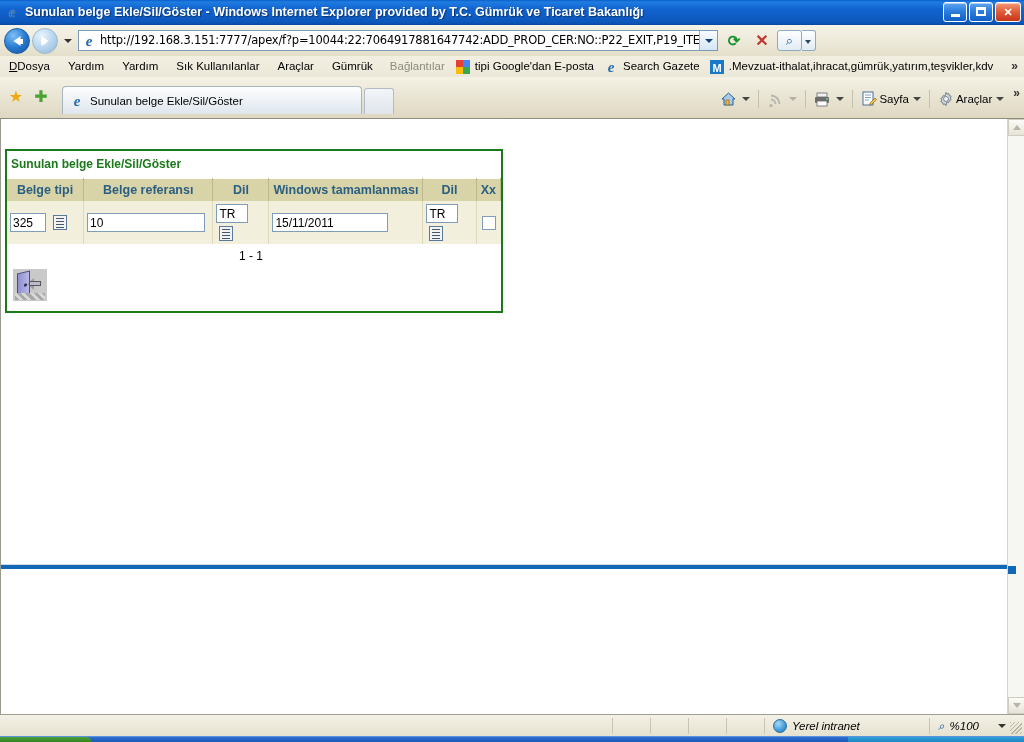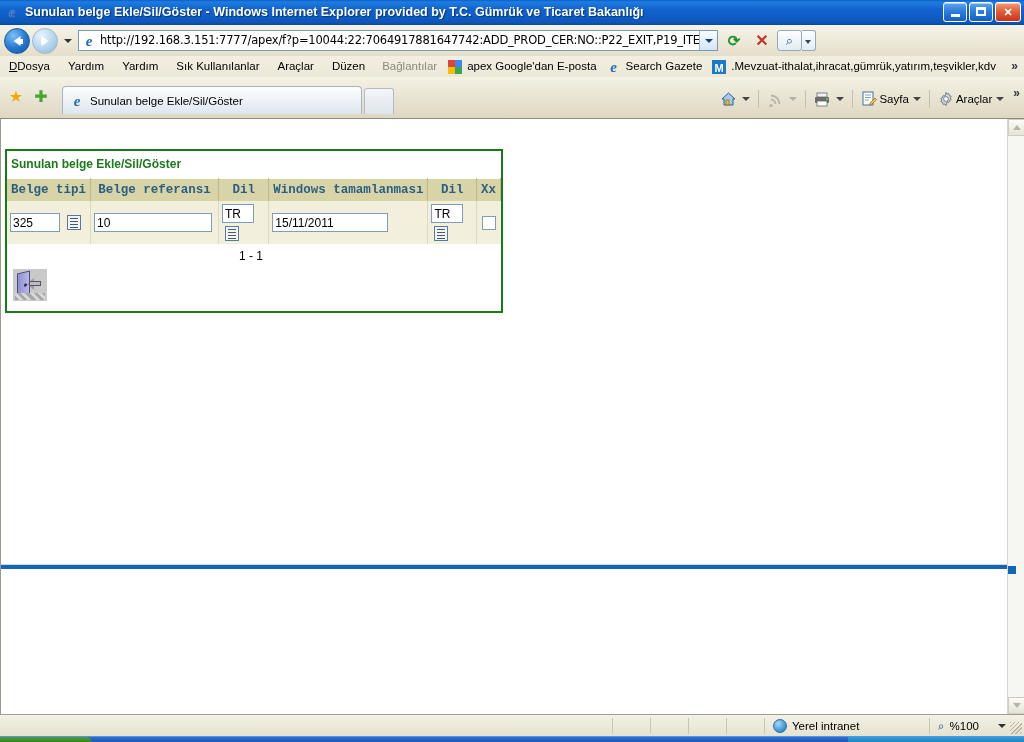--- a/index.html
+++ b/index.html
@@ -223,21 +223,21 @@
   table.rpt { border-collapse: collapse; width: 100%; }
   table.rpt th {
     background: #d8d4a8;
     color: #2b5f82;
     font-size: 12.5px; font-weight: bold;
     text-align: center;
     padding: 4px 4px;
     border-left: 1px solid #ffffff;
     border-right: 1px solid #bdb98e;
     border-top: 1px solid #ffffff;
-    white-space: nowrap; overflow: hidden; font-family: Liberation Mono, monospace;
+    white-space: nowrap; overflow: hidden;
   }
   table.rpt th:first-child { border-left: none; }
   table.rpt td {
     background: #f2f0dd;
     padding: 3px 3px;
     border-right: 1px solid #ddd9bc;
     vertical-align: middle;
   }
   table.rpt td:last-child { border-right: none; }
   .fld {
@@ -313,21 +313,21 @@
   .vs-btn.up .t { border-left:4px solid transparent;border-right:4px solid transparent;border-bottom:5px solid #b7b5a8; }
   .vs-btn.dn .t { border-left:4px solid transparent;border-right:4px solid transparent;border-top:5px solid #b7b5a8; }
   .vs-blue { position:absolute; left:0; top: 447px; width: 8px; height:8px; background:#1167b5; }
 
   
   .statusbar {
     position:absolute; top: 714px; left:0; width:1024px; height: 22px;
     background: linear-gradient(to bottom,#f3f1e6,#e6e2d1);
     border-top: 1px solid #a29e90;
     display:flex; align-items:center;
-    font-size: 11.5px; color:#000;
+    font-size: 11.5px; color:#000;font-style:italic;
   }
   .sb-cell { border-left: 1px solid #c9c5b4; height: 16px; }
   .sb-zone {
     display:flex; align-items:center; gap:5px;
     border-left: 1px solid #c9c5b4; height:16px; padding-left:8px;
   }
   .globe { width:14px;height:14px;border-radius:50%;
     background: radial-gradient(circle at 35% 30%, #a8d8f5 0%, #4aa0dc 55%, #1d6fb0 100%);
     border:1px solid #2b6f9e; }
   .sb-zoom { position:absolute; right: 12px; display:flex; align-items:center; gap:5px;
@@ -408,34 +408,34 @@
       <span class="tri"></span>
     </span>
 </div>
 
 <div class="menubar">
   <span class="menu-item"><u>D</u><span style="margin-left:-8px; padding-left:8px">Dosya</span></span>
   <span class="menu-item"><span>Yardım</span></span>
   <span class="menu-item"><span>Yardım</span></span>
   <span class="menu-item"><span>Sık Kullanılanlar</span></span>
   <span class="menu-item"><span>Araçlar</span></span>
-  <span class="menu-item"><span>Düzen</span></span>
+  <span class="menu-item"><span>Gümrük</span></span>
 
   <span class="links-label">Bağlantılar</span>
 
   <span class="linkitem">
     <span class="lico">
       <svg width="16" height="16" viewBox="0 0 16 16">
         <rect x="1" y="1" width="7" height="7" fill="#e34133"></rect>
         <rect x="8" y="1" width="7" height="7" fill="#4285f4"></rect>
         <rect x="1" y="8" width="7" height="7" fill="#fbbc05"></rect>
         <rect x="8" y="8" width="7" height="7" fill="#34a853"></rect>
       </svg>
     </span>
-    <span>apex Google'dan E-posta</span>
+    <span>tipi Google'dan E-posta</span>
   </span>
 
   <span class="linkitem">
     <span class="lico">
         <span class="ie-e">e</span>
       </span>
     <span>Search Gazete</span>
   </span>
 
   <span class="linkitem">
@@ -538,21 +538,21 @@
             <th style="width:130px">Belge referansı</th>
             <th style="width:58px">Dil</th>
             <th style="width:152px">Windows tamamlanması</th>
             <th style="width:55px">Dil</th>
             <th style="width:21px">Xx</th>
           </tr>
         </thead>
         <tbody>
           <tr>
             <td>
-              <input class="fld" style="width: 50px;" value="325">
+              <input class="fld" style="width: 36px;" value="325">
               <span class="lovbtn"></span>
             </td>
             <td>
               <input class="fld" style="width: 118px;" value="10">
             </td>
             <td>
               <input class="fld" style="width: 32px;" value="TR">
               <span class="lovbtn"></span>
             </td>
             <td>

